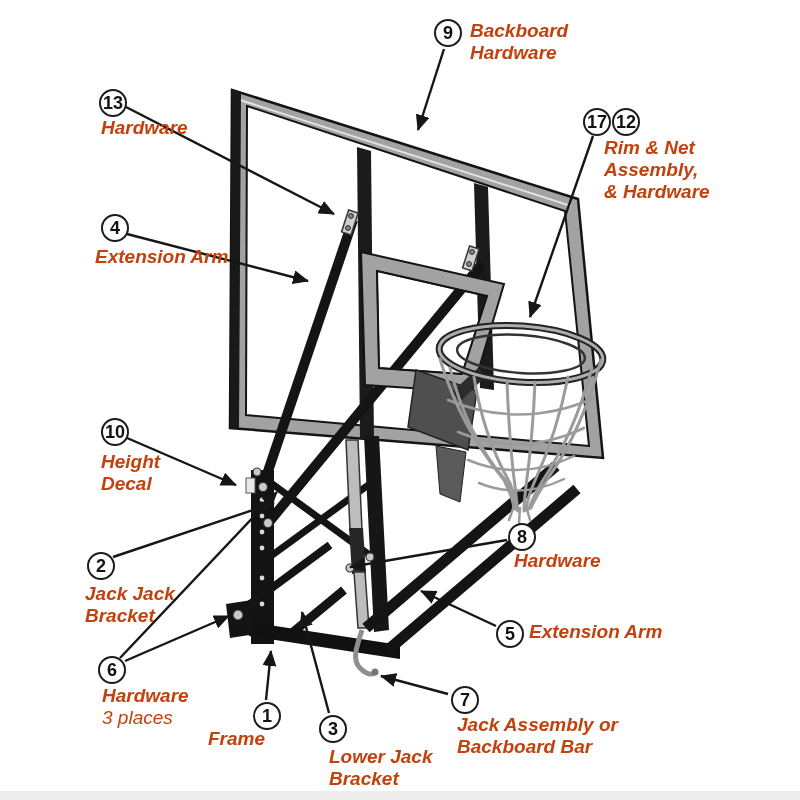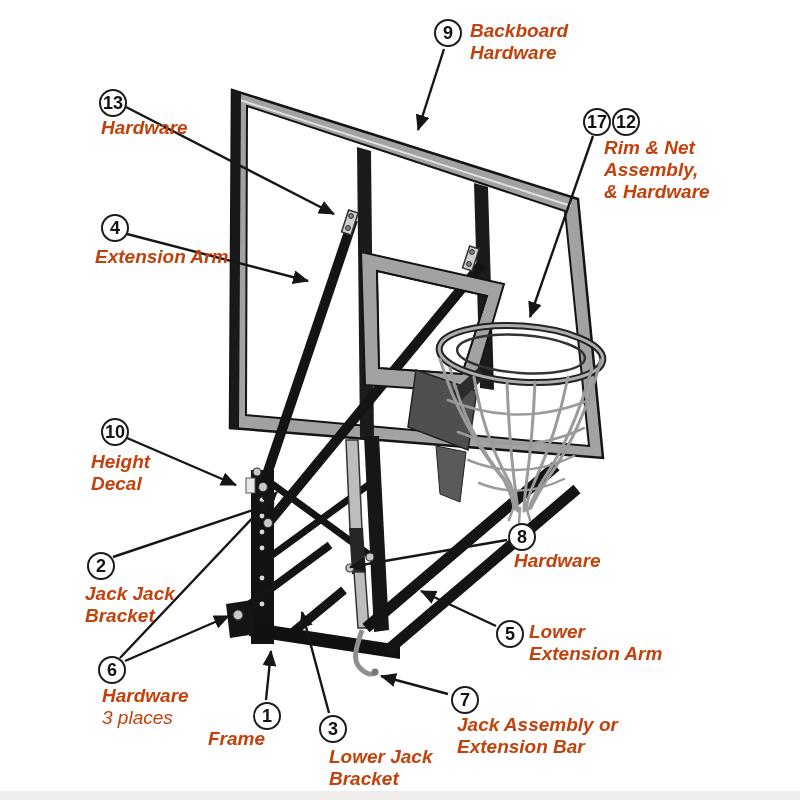--- a/index.html
+++ b/index.html
@@ -149,44 +149,43 @@
     <div>Hardware</div>
   </div>
   <div class="lbl" style="left:95px;top:246px">
     <div>Extension Arm</div>
   </div>
   <div class="lbl" style="left:604px;top:137px">
     <div>Rim &amp; Net</div>
     <div>Assembly,</div>
     <div>&amp; Hardware</div>
   </div>
-  <div class="lbl" style="left:91px;top:451px">
+  <div class="lbl" style="left:101px;top:451px">
     <div>Height</div>
     <div>Decal</div>
   </div>
   <div class="lbl" style="left:85px;top:583px">
     <div>Jack Jack</div>
     <div>Bracket</div>
   </div>
   <div class="lbl" style="left:102px;top:685px">
     <div>Hardware</div>
     <div class="reg">3 places</div>
   </div>
   <div class="lbl" style="left:208px;top:728px">
     <div>Frame</div>
   </div>
   <div class="lbl" style="left:329px;top:746px">
     <div>Lower Jack</div>
     <div>Bracket</div>
   </div>
   <div class="lbl" style="left:457px;top:714px">
     <div>Jack Assembly or</div>
-    <div>Extension Bar</div>
+    <div>Backboard Bar</div>
   </div>
   <div class="lbl" style="left:529px;top:621px">
-    <div>Lower</div>
     <div>Extension Arm</div>
   </div>
   <div class="lbl" style="left:514px;top:550px">
     <div>Hardware</div>
   </div>
 
 </div>
 
 </body></html>

